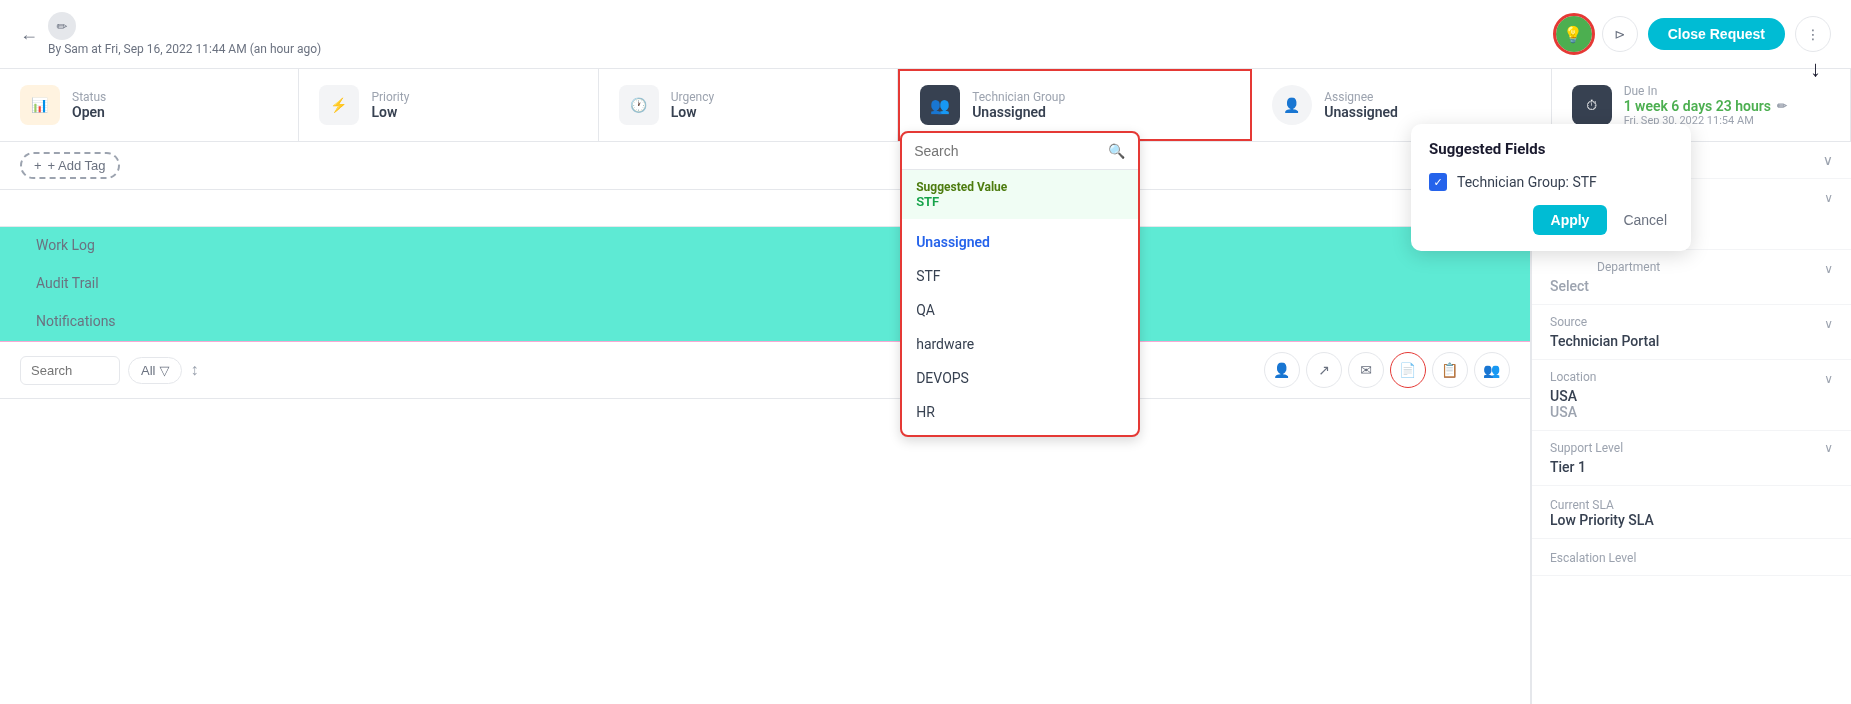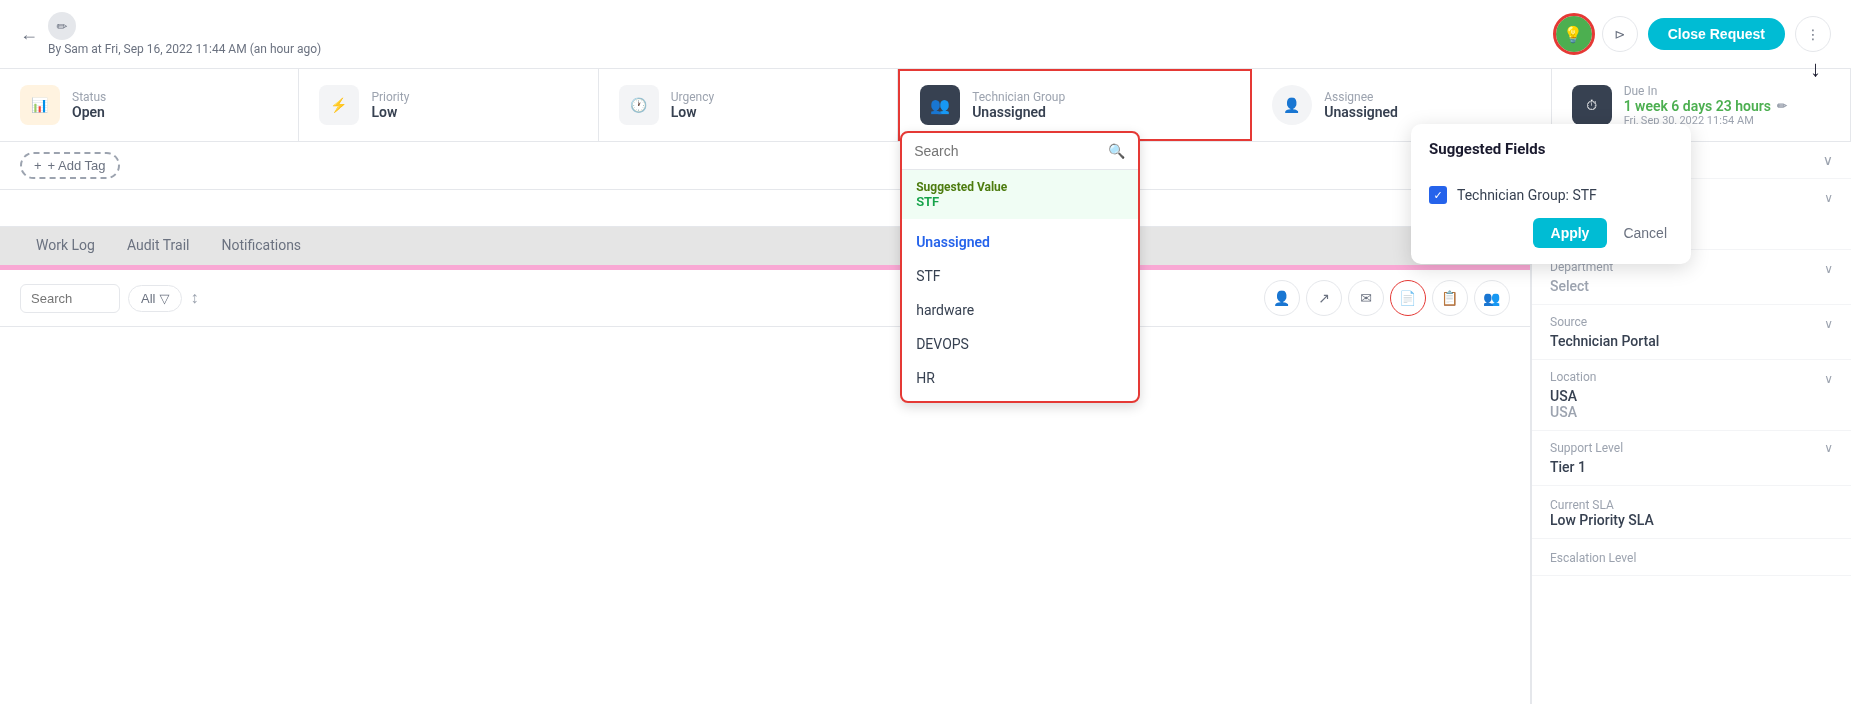--- a/index.html
+++ b/index.html
@@ -39,40 +39,40 @@
     .dropdown-search input { border: none; outline: none; flex: 1; font-size: 14px; color: #374151; }
     .suggested-value-section { background: #f0fdf4; padding: 10px 14px; }
     .suggested-label { font-size: 12px; font-weight: 700; color: #4d7c0f; }
     .suggested-val { font-size: 13px; font-weight: 600; color: #16a34a; }
     .dropdown-list { padding: 6px 0; }
     .dropdown-item { padding: 9px 14px; font-size: 14px; color: #374151; cursor: pointer; }
     .dropdown-item.active { color: #2563eb; font-weight: 600; }
 
     
     .suggested-popup { position: absolute; top: 55px; right: 160px; background: #fff; border-radius: 10px; box-shadow: 0 4px 20px rgba(0,0,0,0.15); padding: 16px 18px; width: 280px; z-index: 200; }
-    .suggested-popup-title { font-size: 15px; font-weight: 700; color: #1a1a2e; margin-bottom: 28px; }
+    .suggested-popup-title { font-size: 15px; font-weight: 700; color: #1a1a2e; margin-bottom: 15px; }
     .suggested-popup-row { display: flex; align-items: center; gap: 10px; }
     .checkbox-blue { width: 18px; height: 18px; background: #2563eb; border-radius: 3px; display: flex; align-items: center; justify-content: center; color: #fff; font-size: 11px; flex-shrink: 0; }
     .suggested-popup-text { font-size: 14px; color: #374151; }
     .suggested-popup-actions { display: flex; gap: 10px; margin-top: 14px; justify-content: flex-end; }
     .apply-btn { background: #00bcd4; color: #fff; border: none; border-radius: 6px; padding: 7px 18px; font-size: 14px; font-weight: 600; cursor: pointer; }
     .cancel-btn { background: none; border: none; color: #6b7280; font-size: 14px; cursor: pointer; padding: 7px 6px; }
 
     
     .main-content { display: flex; height: calc(704px - 140px); }
 
     
     .left-panel { flex: 1; overflow: hidden; background: #fff; border-right: 1px solid #e5e7eb; }
 
     
     .tags-bar { padding: 10px 20px; border-bottom: 1px solid #e5e7eb; display: flex; align-items: center; gap: 10px; }
     .add-tag-btn { background: none; border: 2px dashed #9ca3af; border-radius: 16px; padding: 4px 12px; font-size: 13px; color: #6b7280; cursor: pointer; display: flex; align-items: center; gap: 4px; }
 
     
-    .tabs-bar { display: flex; border-bottom: 5px solid #f9a8d4; padding: 0 20px; background: #e5e5e5; }
+    .tabs-bar { display: flex; border-bottom: 1px solid #f9a8d4; padding: 0 20px; background: #5eead4; flex-direction: column; }
     .tab { padding: 10px 16px; font-size: 14px; color: #6b7280; cursor: pointer; border-bottom: 2px solid transparent; }
 
     
     .actions-bar { padding: 10px 20px; display: flex; align-items: center; justify-content: space-between; border-bottom: 1px solid #e5e7eb; }
     .actions-left { display: flex; align-items: center; gap: 8px; }
     .search-input-small { border: 1px solid #e5e7eb; border-radius: 6px; padding: 6px 10px; font-size: 13px; color: #374151; width: 100px; }
     .filter-btn { background: none; border: 1px solid #e5e7eb; border-radius: 16px; padding: 5px 12px; font-size: 13px; cursor: pointer; color: #6b7280; display: flex; align-items: center; gap: 4px; }
     .sort-btn { background: none; border: none; cursor: pointer; color: #9ca3af; font-size: 16px; }
     .action-icons { display: flex; gap: 6px; }
     .action-icon-btn { background: none; border: 1px solid #e5e7eb; border-radius: 50%; width: 36px; height: 36px; display: flex; align-items: center; justify-content: center; cursor: pointer; color: #6b7280; font-size: 14px; }
@@ -174,20 +174,21 @@
         <input type="text" style="border: none; outline: none; flex: 1 1 0%; font-size: 14px;" placeholder="Search">
         <span style="color:#9ca3af;">🔍</span>
       </div>
       <div class="suggested-value-section">
         <div class="suggested-label">Suggested Value</div>
         <div class="suggested-val">STF</div>
       </div>
       <div class="dropdown-list">
         <div class="dropdown-item active">Unassigned</div>
         <div class="dropdown-item">STF</div>
+        <div class="dropdown-item">QA</div>
         <div class="dropdown-item">hardware</div>
         <div class="dropdown-item">DEVOPS</div>
         <div class="dropdown-item">HR</div>
       </div>
     </div>
   </div>
 
   <div class="field-item">
     <div class="field-icon gray" style="border-radius:50%;">👤</div>
     <div>
@@ -276,21 +277,21 @@
     <div class="sidebar-section">
       <div style="display:flex;justify-content:space-between;align-items:center;">
         <span class="sidebar-section-title">Category</span>
         <span style="color:#9ca3af;font-size:12px;">∨</span>
       </div>
       <div class="sidebar-section-value">HR</div>
       <div class="sidebar-section-value">HR</div>
     </div>
 
     <div class="sidebar-section">
-      <div style="display:flex;justify-content:space-between;align-items:center;">
+      <div style="display:flex;justify-content:space-between;align-items:center;margin-left:47px;">
         <span class="sidebar-section-title">Department</span>
         <span style="color:#9ca3af;font-size:12px;">∨</span>
       </div>
       <div class="sidebar-section-value muted">Select</div>
     </div>
 
     <div class="sidebar-section">
       <div style="display:flex;justify-content:space-between;align-items:center;">
         <span class="sidebar-section-title">Source</span>
         <span style="color:#9ca3af;font-size:12px;">∨</span>

